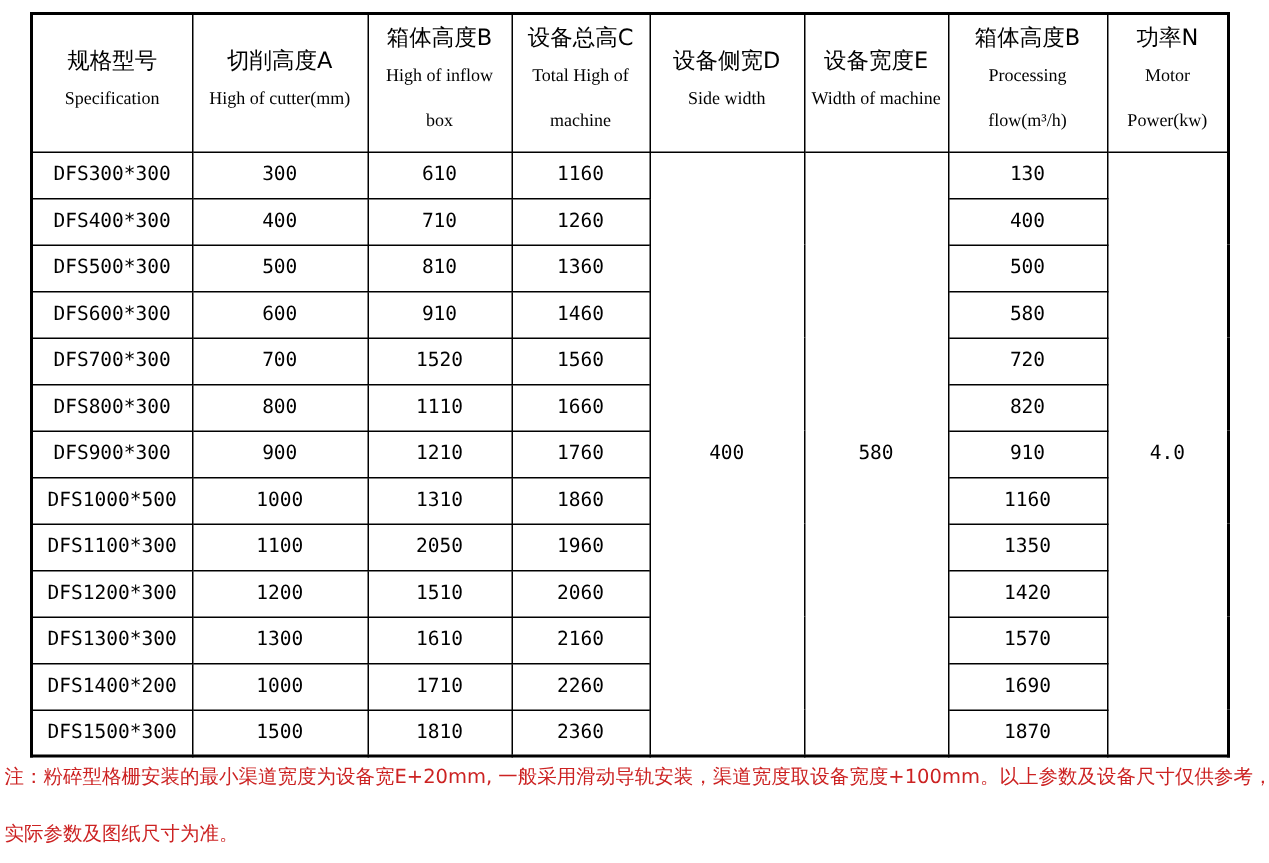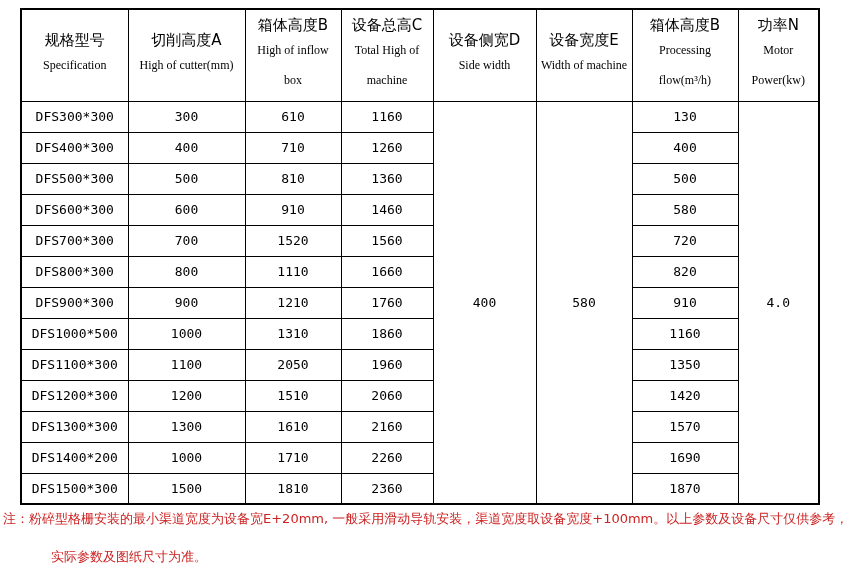--- a/index.html
+++ b/index.html
@@ -53,21 +53,21 @@
 
   .note {
     position: absolute;
     left: 3px; top: 509px;
     width: 843px;
     color: #cc2222;
     font-size: 13px;
     font-family: "DejaVu Sans", "Liberation Sans", sans-serif;
   }
   .note-line { line-height: 19px; white-space: nowrap; }
-  .note-line + .note-line { margin-top: 19px; margin-left: 48px; }
+  .note-line + .note-line { margin-top: 19px; }
 </style>
 </head>
 <body>
 
 <div class="page">
 
   <table class="spec">
     <colgroup>
       <col style="width:107px">
         <col style="width:117px">

